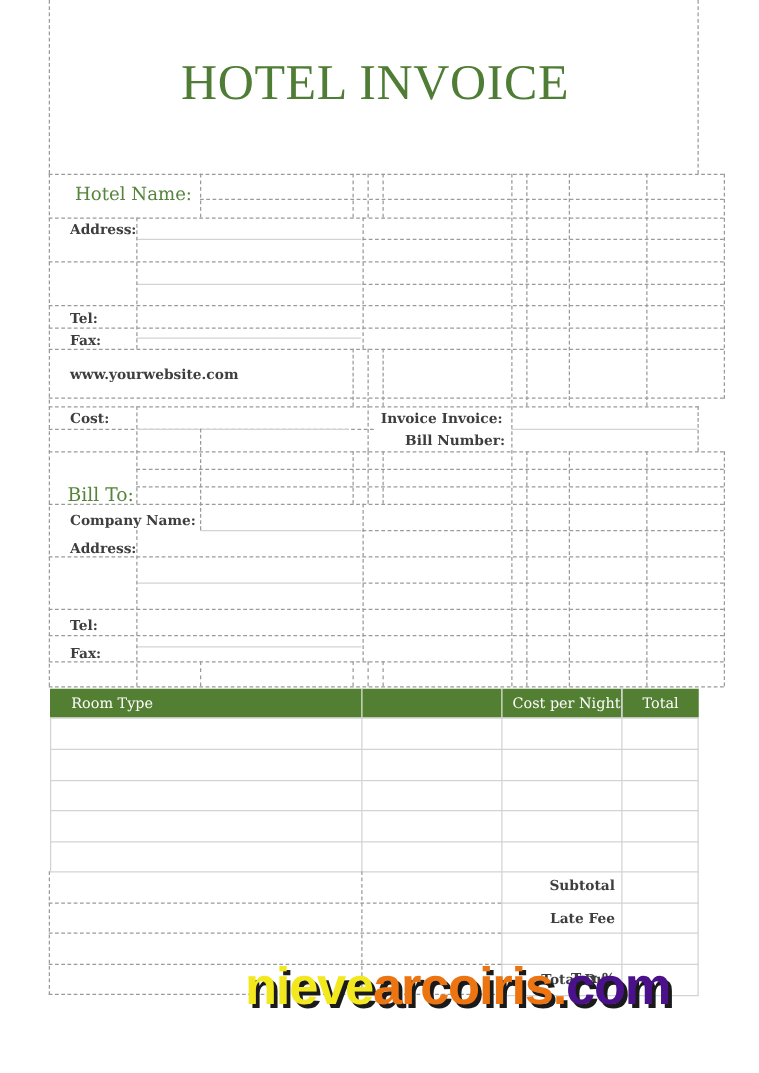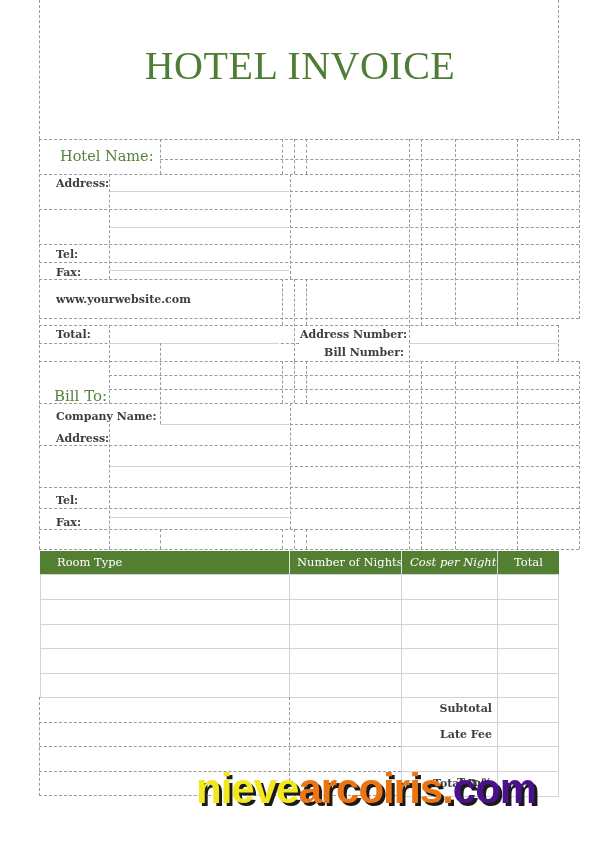--- a/index.html
+++ b/index.html
@@ -106,24 +106,24 @@
 <input class="field" style="left: 111px; top: 211px; width: 176px; height: 14px;">
 <input class="field" style="left: 111px; top: 229px; width: 176px; height: 14px;">
 
 <div class="lbl" style="left:56px; top:248px;">Tel:</div>
 <input class="field" style="left: 111px; top: 246px; width: 176px; height: 14px;">
 <div class="lbl" style="left:56px; top:266px;">Fax:</div>
 <input class="field" style="left: 111px; top: 264px; width: 176px; height: 14px;">
 
 <div class="lbl" style="left:56px; top:293px;">www.yourwebsite.com</div>
 
-<div class="lbl" style="left:56px; top:328px;">Total:</div>
+<div class="lbl" style="left:56px; top:328px;">Cost:</div>
 <input class="field" style="left: 111px; top: 327px; width: 168px; height: 15px;">
 
-<div class="lbl lbl-right" style="left:300px; width:102px; top:328px;">Address Number:</div>
+<div class="lbl lbl-right" style="left:300px; width:102px; top:328px;">Invoice Invoice:</div>
 <input class="field" style="left: 411px; top: 327px; width: 145px; height: 15px;">
 <div class="lbl lbl-right" style="left:300px; width:104px; top:346px;">Bill Number:</div>
 <input class="field" style="left: 411px; top: 345px; width: 145px; height: 15px;">
 
 <div class="lbl-green" style="left:54px; top:387px; font-size:15px;">Bill To:</div>
 <div class="lbl" style="left:56px; top:410px;">Company Name:</div>
 <input class="field" style="left: 162px; top: 406px; width: 126px; height: 16px;">
 
 <div class="lbl" style="left:56px; top:432px;">Address:</div>
 <input class="field" style="left: 111px; top: 427px; width: 176px; height: 16px;">
@@ -131,23 +131,22 @@
 <input class="field" style="left: 111px; top: 469px; width: 176px; height: 16px;">
 
 <div class="lbl" style="left:56px; top:494px;">Tel:</div>
 <input class="field" style="left: 111px; top: 490px; width: 176px; height: 16px;">
 <div class="lbl" style="left:56px; top:516px;">Fax:</div>
 <input class="field" style="left: 111px; top: 511px; width: 176px; height: 16px;">
 
 <div class="thead">
   <div class="th" style="left:17px;">Room Type</div>
   <div class="th-div" style="left:249px;"></div>
-  <div class="th" style="left:257px;">Number of Nights</div>
   <div class="th-div" style="left:361px;"></div>
-  <div class="th" style="left:370px;font-style:italic;">Cost per Night</div>
+  <div class="th" style="left:370px;">Cost per Night</div>
   <div class="th-div" style="left:457px;"></div>
   <div class="th" style="left:474px;">Total</div>
 </div>
 
 <div>
 
   <div class="solid-h" style="left:40px; top:574px; width:519px;"></div>
   <div class="solid-h" style="left:40px; top:599px; width:519px;"></div>
   <div class="solid-h" style="left:40px; top:624px; width:519px;"></div>
   <div class="solid-h" style="left:40px; top:648px; width:519px;"></div>

